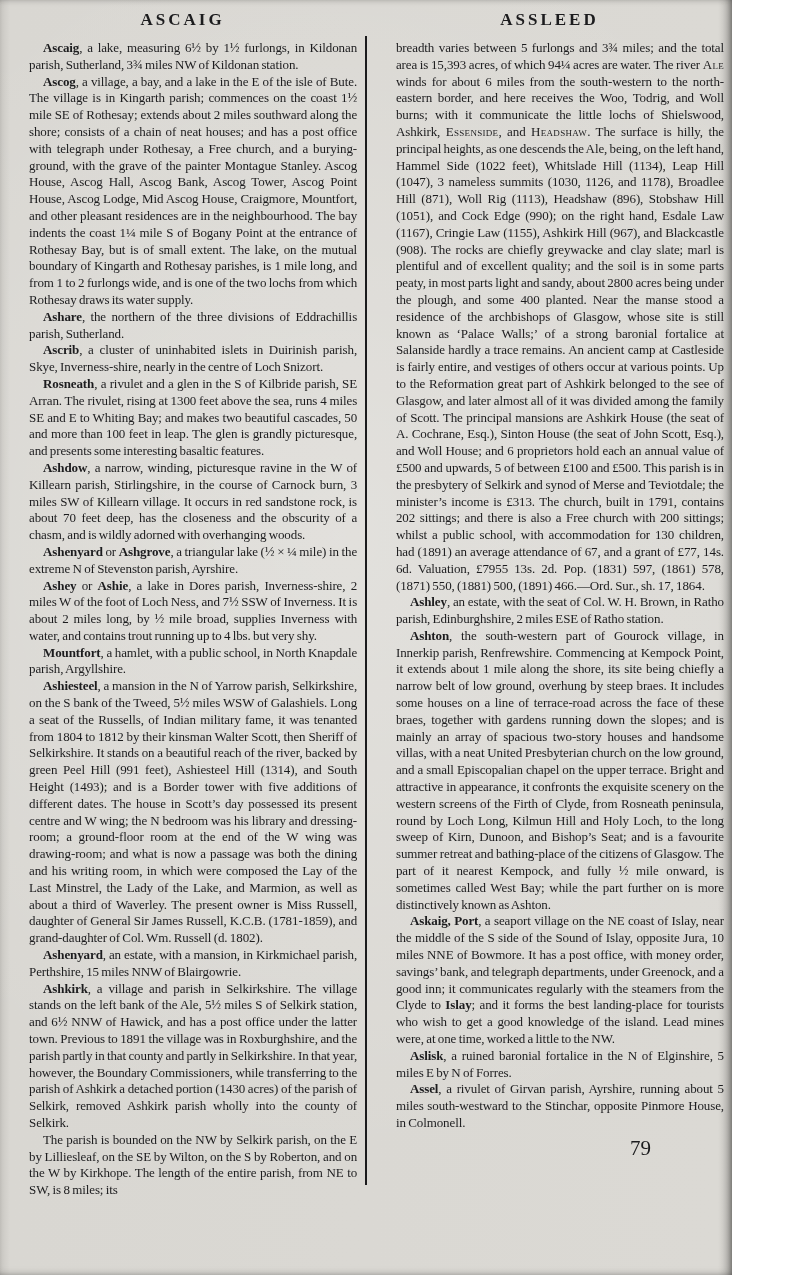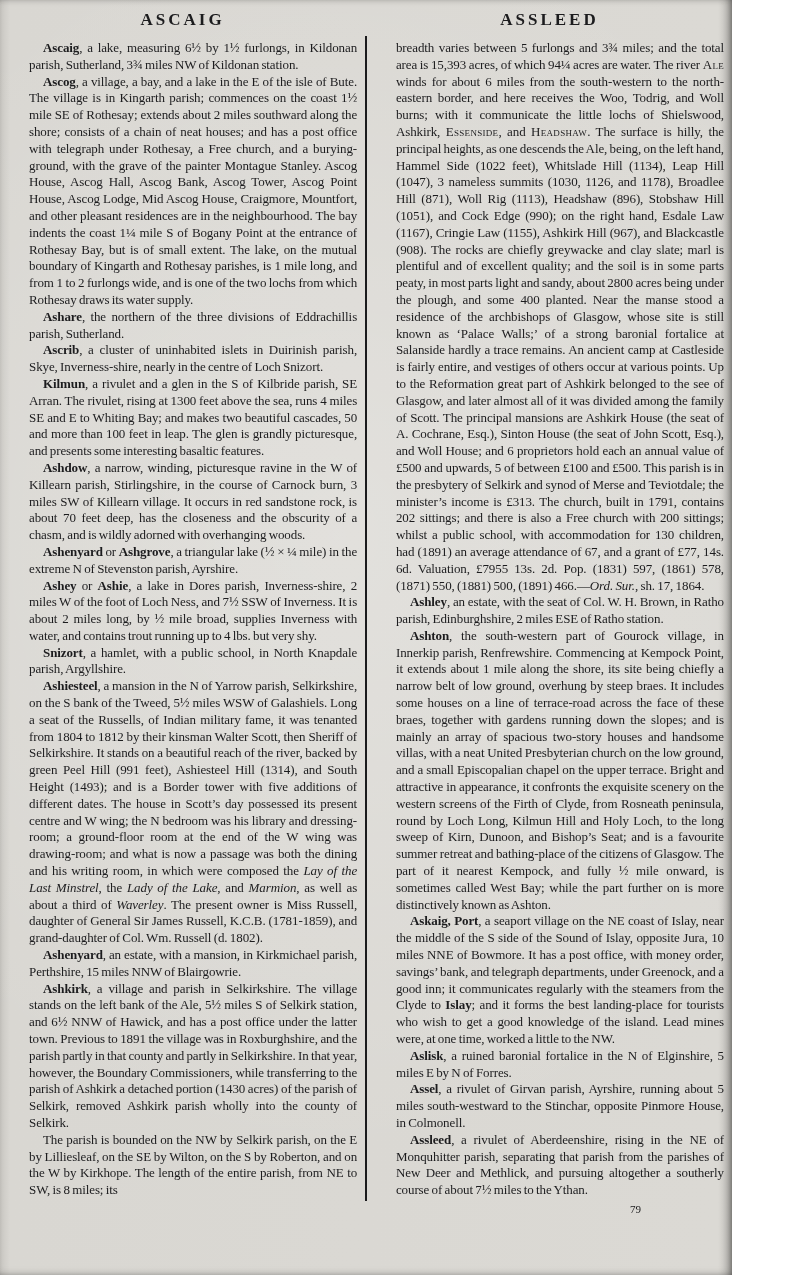--- a/index.html
+++ b/index.html
@@ -21,55 +21,54 @@
     margin:2px 0 10px 0; text-align:center;
     font-size:17px; font-weight:bold; letter-spacing:3px;
   }
   .col-body {
     text-align:justify; font-size:13px; line-height:16.8px;
     letter-spacing:-0.1px; word-spacing:-0.8px;margin-left:21px;
   }
   .para { margin:0; text-indent:14px; }
   .para.no-indent { text-indent:0; }
   .seg-b { font-weight:bold; }
-  .seg-i { font-style:italic; }
+  .seg-i { }
   .seg-sc { font-variant:small-caps; letter-spacing:.3px; }
-  .page-number { font-weight:normal; font-size:11px; margin:4px 0 0 255px; }
+  .page-number { font-weight:normal; font-size:21px; margin:4px 0 0 255px; }
 </style>
 </head>
 <body>
 
 <div class="page">
   <div class="columns">
     <section class="column">
       <h1 class="running-head">ASCAIG</h1>
       <div class="col-body">
           <p class="para"><span class="seg-b">Ascaig</span>, a lake, measuring 6½ by 1½ furlongs, in Kildonan parish, Sutherland, 3¾ miles NW of Kildonan station.</p>
           <p class="para"><span class="seg-b">Ascog</span>, a village, a bay, and a lake in the E of the isle of Bute.  The village is in Kingarth parish; commences on the coast 1½ mile SE of Rothesay; extends about 2 miles southward along the shore; consists of a chain of neat houses; and has a post office with telegraph under Rothesay, a Free church, and a burying-ground, with the grave of the painter Montague Stanley.  Ascog House, Ascog Hall, Ascog Bank, Ascog Tower, Ascog Point House, Ascog Lodge, Mid Ascog House, Craigmore, Mountfort, and other pleasant residences are in the neighbourhood.  The bay indents the coast 1¼ mile S of Bogany Point at the entrance of Rothesay Bay, but is of small extent.  The lake, on the mutual boundary of Kingarth and Rothesay parishes, is 1 mile long, and from 1 to 2 furlongs wide, and is one of the two lochs from which Rothesay draws its water supply.</p>
           <p class="para"><span class="seg-b">Ashare</span>, the northern of the three divisions of Eddrachillis parish, Sutherland.</p>
           <p class="para"><span class="seg-b">Ascrib</span>, a cluster of uninhabited islets in Duirinish parish, Skye, Inverness-shire, nearly in the centre of Loch Snizort.</p>
-          <p class="para"><span class="seg-b">Kilmun</span>, a rivulet and a glen in the S of Kilbride parish, SE Arran.  The rivulet, rising at 1300 feet above the sea, runs 4 miles SE and E to Whiting Bay; and makes two beautiful cascades, 50 and more than 100 feet in leap.  The glen is grandly picturesque, and presents some interesting basaltic features.</p>
+          <p class="para"><span class="seg-b">Rosneath</span>, a rivulet and a glen in the S of Kilbride parish, SE Arran.  The rivulet, rising at 1300 feet above the sea, runs 4 miles SE and E to Whiting Bay; and makes two beautiful cascades, 50 and more than 100 feet in leap.  The glen is grandly picturesque, and presents some interesting basaltic features.</p>
           <p class="para"><span class="seg-b">Ashdow</span>, a narrow, winding, picturesque ravine in the W of Killearn parish, Stirlingshire, in the course of Carnock burn, 3 miles SW of Killearn village.  It occurs in red sandstone rock, is about 70 feet deep, has the closeness and the obscurity of a chasm, and is wildly adorned with overhanging woods.</p>
           <p class="para"><span class="seg-b">Ashenyard</span> or <span class="seg-b">Ashgrove</span>, a triangular lake (½ × ¼ mile) in the extreme N of Stevenston parish, Ayrshire.</p>
           <p class="para"><span class="seg-b">Ashey</span> or <span class="seg-b">Ashie</span>, a lake in Dores parish, Inverness-shire, 2 miles W of the foot of Loch Ness, and 7½ SSW of Inverness.  It is about 2 miles long, by ½ mile broad, supplies Inverness with water, and contains trout running up to 4 lbs. but very shy.</p>
-          <p class="para"><span class="seg-b">Snizort</span>, a hamlet, with a public school, in North Knapdale parish, Argyllshire.</p>
+          <p class="para"><span class="seg-b">Mountfort</span>, a hamlet, with a public school, in North Knapdale parish, Argyllshire.</p>
           <p class="para"><span class="seg-b">Ashiesteel</span>, a mansion in the N of Yarrow parish, Selkirkshire, on the S bank of the Tweed, 5½ miles WSW of Galashiels.  Long a seat of the Russells, of Indian military fame, it was tenanted from 1804 to 1812 by their kinsman Walter Scott, then Sheriff of Selkirkshire.  It stands on a beautiful reach of the river, backed by green Peel Hill (991 feet), Ashiesteel Hill (1314), and South Height (1493); and is a Border tower with five additions of different dates.  The house in Scott’s day possessed its present centre and W wing; the N bedroom was his library and dressing-room; a ground-floor room at the end of the W wing was drawing-room; and what is now a passage was both the dining and his writing room, in which were composed the <span class="seg-i">Lay of the Last Minstrel</span>, the <span class="seg-i">Lady of the Lake</span>, and <span class="seg-i">Marmion</span>, as well as about a third of <span class="seg-i">Waverley</span>.  The present owner is Miss Russell, daughter of General Sir James Russell, K.C.B. (1781-1859), and grand-daughter of Col. Wm. Russell (d. 1802).</p>
           <p class="para"><span class="seg-b">Ashenyard</span>, an estate, with a mansion, in Kirkmichael parish, Perthshire, 15 miles NNW of Blairgowrie.</p>
           <p class="para"><span class="seg-b">Ashkirk</span>, a village and parish in Selkirkshire.  The village stands on the left bank of the Ale, 5½ miles S of Selkirk station, and 6½ NNW of Hawick, and has a post office under the latter town.  Previous to 1891 the village was in Roxburghshire, and the parish partly in that county and partly in Selkirkshire.  In that year, however, the Boundary Commissioners, while transferring to the parish of Ashkirk a detached portion (1430 acres) of the parish of Selkirk, removed Ashkirk parish wholly into the county of Selkirk.</p>
           <p class="para">The parish is bounded on the NW by Selkirk parish, on the E by Lilliesleaf, on the SE by Wilton, on the S by Roberton, and on the W by Kirkhope.  The length of the entire parish, from NE to SW, is 8 miles; its</p>
         </div>
     </section>
     <div class="divider"></div>
     <section class="column">
       <h1 class="running-head">ASSLEED</h1>
       <div class="col-body">
           <p class="para no-indent">breadth varies between 5 furlongs and 3¾ miles; and the total area is 15,393 acres, of which 94¼ acres are water.  The river <span class="seg-sc">Ale</span> winds for about 6 miles from the south-western to the north-eastern border, and here receives the Woo, Todrig, and Woll burns; with it communicate the little lochs of Shielswood, Ashkirk, <span class="seg-sc">Essenside</span>, and <span class="seg-sc">Headshaw</span>.  The surface is hilly, the principal heights, as one descends the Ale, being, on the left hand, Hammel Side (1022 feet), Whitslade Hill (1134), Leap Hill (1047), 3 nameless summits (1030, 1126, and 1178), Broadlee Hill (871), Woll Rig (1113), Headshaw (896), Stobshaw Hill (1051), and Cock Edge (990); on the right hand, Esdale Law (1167), Cringie Law (1155), Ashkirk Hill (967), and Blackcastle (908).  The rocks are chiefly greywacke and clay slate; marl is plentiful and of excellent quality; and the soil is in some parts peaty, in most parts light and sandy, about 2800 acres being under the plough, and some 400 planted.  Near the manse stood a residence of the archbishops of Glasgow, whose site is still known as ‘Palace Walls;’ of a strong baronial fortalice at Salanside hardly a trace remains.  An ancient camp at Castleside is fairly entire, and vestiges of others occur at various points.  Up to the Reformation great part of Ashkirk belonged to the see of Glasgow, and later almost all of it was divided among the family of Scott.  The principal mansions are Ashkirk House (the seat of A. Cochrane, Esq.), Sinton House (the seat of John Scott, Esq.), and Woll House; and 6 proprietors hold each an annual value of £500 and upwards, 5 of between £100 and £500.  This parish is in the presbytery of Selkirk and synod of Merse and Teviotdale; the minister’s income is £313.  The church, built in 1791, contains 202 sittings; and there is also a Free church with 200 sittings; whilst a public school, with accommodation for 130 children, had (1891) an average attendance of 67, and a grant of £77, 14s. 6d.  Valuation, £7955 13s. 2d.  Pop. (1831) 597, (1861) 578, (1871) 550, (1881) 500, (1891) 466.—<span class="seg-i">Ord. Sur.</span>, sh. 17, 1864.</p>
           <p class="para"><span class="seg-b">Ashley</span>, an estate, with the seat of Col. W. H. Brown, in Ratho parish, Edinburghshire, 2 miles ESE of Ratho station.</p>
           <p class="para"><span class="seg-b">Ashton</span>, the south-western part of Gourock village, in Innerkip parish, Renfrewshire.  Commencing at Kempock Point, it extends about 1 mile along the shore, its site being chiefly a narrow belt of low ground, overhung by steep braes.  It includes some houses on a line of terrace-road across the face of these braes, together with gardens running down the slopes; and is mainly an array of spacious two-story houses and handsome villas, with a neat United Presbyterian church on the low ground, and a small Episcopalian chapel on the upper terrace.  Bright and attractive in appearance, it confronts the exquisite scenery on the western screens of the Firth of Clyde, from Rosneath peninsula, round by Loch Long, Kilmun Hill and Holy Loch, to the long sweep of Kirn, Dunoon, and Bishop’s Seat; and is a favourite summer retreat and bathing-place of the citizens of Glasgow.  The part of it nearest Kempock, and fully ½ mile onward, is sometimes called West Bay; while the part further on is more distinctively known as Ashton.</p>
           <p class="para"><span class="seg-b">Askaig, Port</span>, a seaport village on the NE coast of Islay, near the middle of the S side of the Sound of Islay, opposite Jura, 10 miles NNE of Bowmore.  It has a post office, with money order, savings’ bank, and telegraph departments, under Greenock, and a good inn; it communicates regularly with the steamers from the Clyde to <span class="seg-b">Islay</span>; and it forms the best landing-place for tourists who wish to get a good knowledge of the island.  Lead mines were, at one time, worked a little to the NW.</p>
           <p class="para"><span class="seg-b">Aslisk</span>, a ruined baronial fortalice in the N of Elginshire, 5 miles E by N of Forres.</p>
           <p class="para"><span class="seg-b">Assel</span>, a rivulet of Girvan parish, Ayrshire, running about 5 miles south-westward to the Stinchar, opposite Pinmore House, in Colmonell.</p>
-          <p class="para"><span class="seg-b">Assleed</span>, a rivulet of Aberdeenshire, rising in the NE of Monquhitter parish, separating that parish from the parishes of New Deer and Methlick, and pursuing altogether a southerly course of about 7½ miles to the Ythan.</p>
         </div>
       <div class="page-number">79</div>
     </section>
   </div>
 </div>
 
 </body></html>

